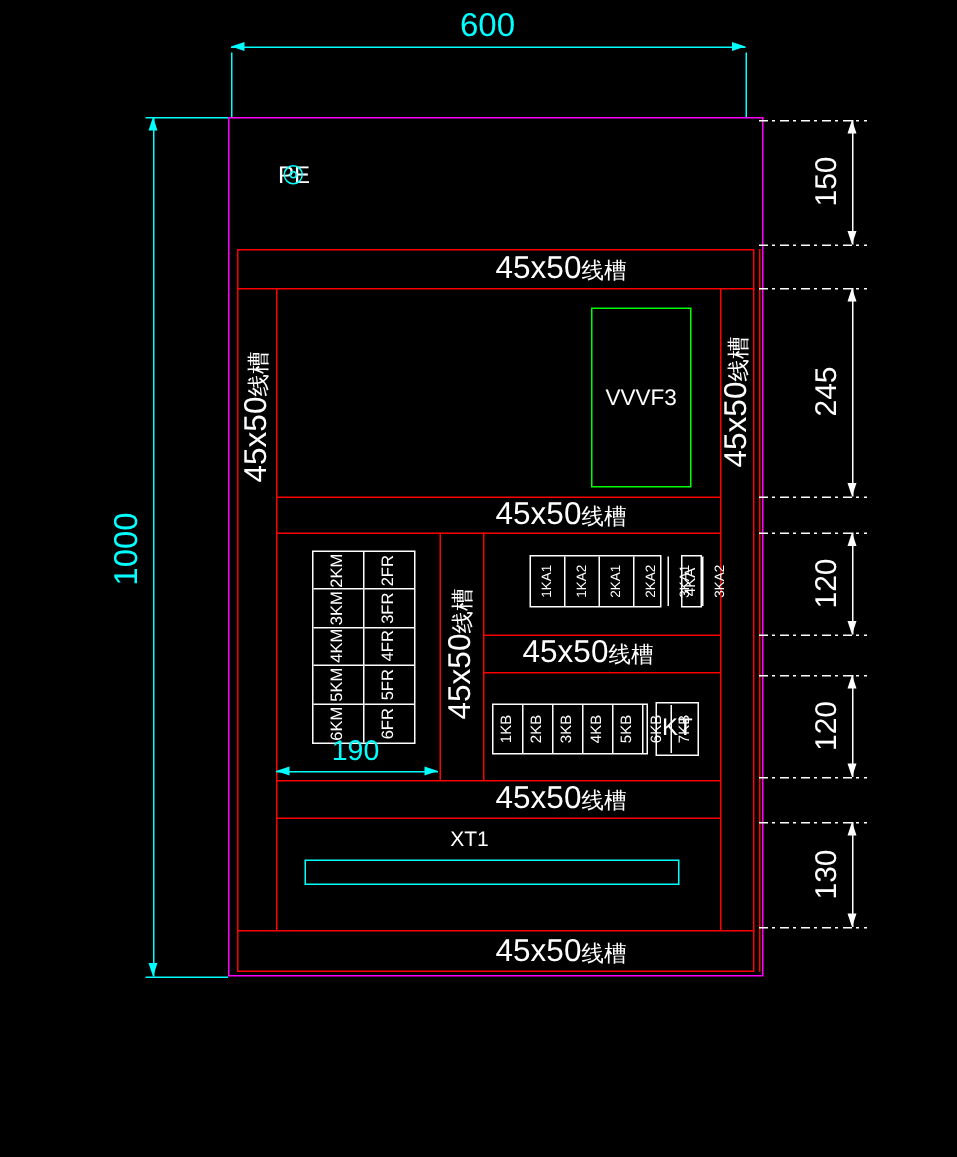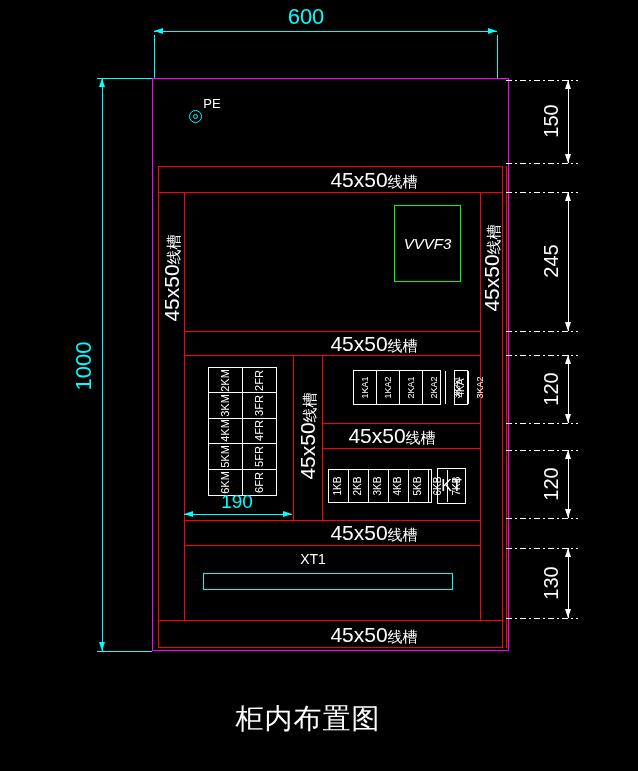--- a/index.html
+++ b/index.html
@@ -27,37 +27,37 @@
   .ar-l{border-width:3px 9px 3px 0;border-color:transparent currentColor transparent transparent;}
   .ar-r{border-width:3px 0 3px 9px;border-color:transparent transparent transparent currentColor;}
   .ar-u{border-width:0 3px 9px 3px;border-color:transparent transparent currentColor transparent;}
   .ar-d{border-width:9px 3px 0 3px;border-color:currentColor transparent transparent transparent;}
 </style>
 </head>
 <body>
 
 <div id="canvas">
 
-  <div class="ctext cyan" style="left:306px;top:17px;font-size:22px;">600</div>
+  <div class="ctext cyan" style="left:325px;top:17px;font-size:22px;">600</div>
   <div class="cl" style="left:154px;top:31px;width:343px;height:1px;"></div>
   <div class="ar ar-l cyan" style="left:154px;top:28px;"></div>
   <div class="ar ar-r cyan" style="left:488px;top:28px;"></div>
   <div class="cl" style="left:154px;top:35px;width:1px;height:43px;"></div>
   <div class="cl" style="left:497px;top:35px;width:1px;height:43px;"></div>
 
   <div class="vtext cyan" style="left:84px;top:366px;font-size:22px;">1000</div>
   <div class="cl" style="left:102px;top:78px;width:1px;height:573px;"></div>
   <div class="ar ar-u cyan" style="left:99px;top:78px;"></div>
   <div class="ar ar-d cyan" style="left:99px;top:642px;"></div>
   <div class="cl" style="left:97px;top:78px;width:55px;height:1px;"></div>
   <div class="cl" style="left:97px;top:651px;width:55px;height:1px;"></div>
 
   <div class="abs" style="left:152px;top:78px;width:357px;height:573px;border:1px solid #ff00ff;"></div>
 
-  <div class="ctext" style="left:196px;top:103px;font-size:13px;margin-left:16px;">PE</div>
+  <div class="ctext" style="left:196px;top:118px;font-size:16px;">PE</div>
   <div class="abs" style="left:189px;top:110px;width:13px;height:13px;border:1px solid #00ffff;border-radius:50%;"></div>
   <div class="abs" style="left:193px;top:114px;width:5px;height:5px;border:1px solid #00ffff;border-radius:50%;"></div>
 
 
   <div class="abs" style="left:158px;top:166px;width:345px;height:482px;border:1px solid #ff0000;"></div>
   <div class="rl" style="left:506px;top:166px;width:1px;height:482px;"></div>
   <div class="rl" style="left:158px;top:192px;width:345px;height:1px;"></div>
   <div class="rl" style="left:184px;top:331px;width:296px;height:1px;"></div>
   <div class="rl" style="left:184px;top:355px;width:296px;height:1px;"></div>
   <div class="rl" style="left:322px;top:423px;width:158px;height:1px;"></div>
@@ -88,21 +88,21 @@
   <div class="vtext" style="left:171px;top:278px;">
     <span class="duct-size">45x50</span><span class="duct-cjk">线槽</span>
   </div>
   <div class="vtext" style="left:491px;top:268px;">
     <span class="duct-size">45x50</span><span class="duct-cjk">线槽</span>
   </div>
   <div class="vtext" style="left:307px;top:436px;">
     <span class="duct-size">45x50</span><span class="duct-cjk">线槽</span>
   </div>
 
-  <div class="gbox flexc" style="left:394px;top:205px;width:67px;height:77px;font-size:15px;font-style:italic;">
+  <div class="gbox flexc" style="left:394px;top:205px;width:67px;height:120px;font-size:15px;">
       <span>VVVF3</span>
     </div>
 
   <div class="wbox" style="left:208px;top:367px;width:69px;height:129px;display:grid;grid-template-columns:1fr 1fr;grid-template-rows:repeat(5,1fr);font-size:11px;">
     <div class="cell br bb">
         <span class="rot">2KM</span>
       </div>
     <div class="cell bb">
         <span class="rot">2FR</span>
       </div>
@@ -220,15 +220,14 @@
   <div class="wl" style="left:568px;top:450px;width:1px;height:68px;"></div>
   <div class="ar ar-u" style="left:565px;top:450px;"></div>
   <div class="ar ar-d" style="left:565px;top:509px;"></div>
   <div class="vtext" style="left:551px;top:484px;font-size:20px;">120</div>
 
   <div class="wl" style="left:568px;top:548px;width:1px;height:70px;"></div>
   <div class="ar ar-u" style="left:565px;top:548px;"></div>
   <div class="ar ar-d" style="left:565px;top:609px;"></div>
   <div class="vtext" style="left:551px;top:583px;font-size:20px;">130</div>
 
-  <div class="ctext" style="left:308px;top:719px;font-size:28px;letter-spacing:1px;">柜内布置图</div>
 
 </div>
 
 </body></html>

